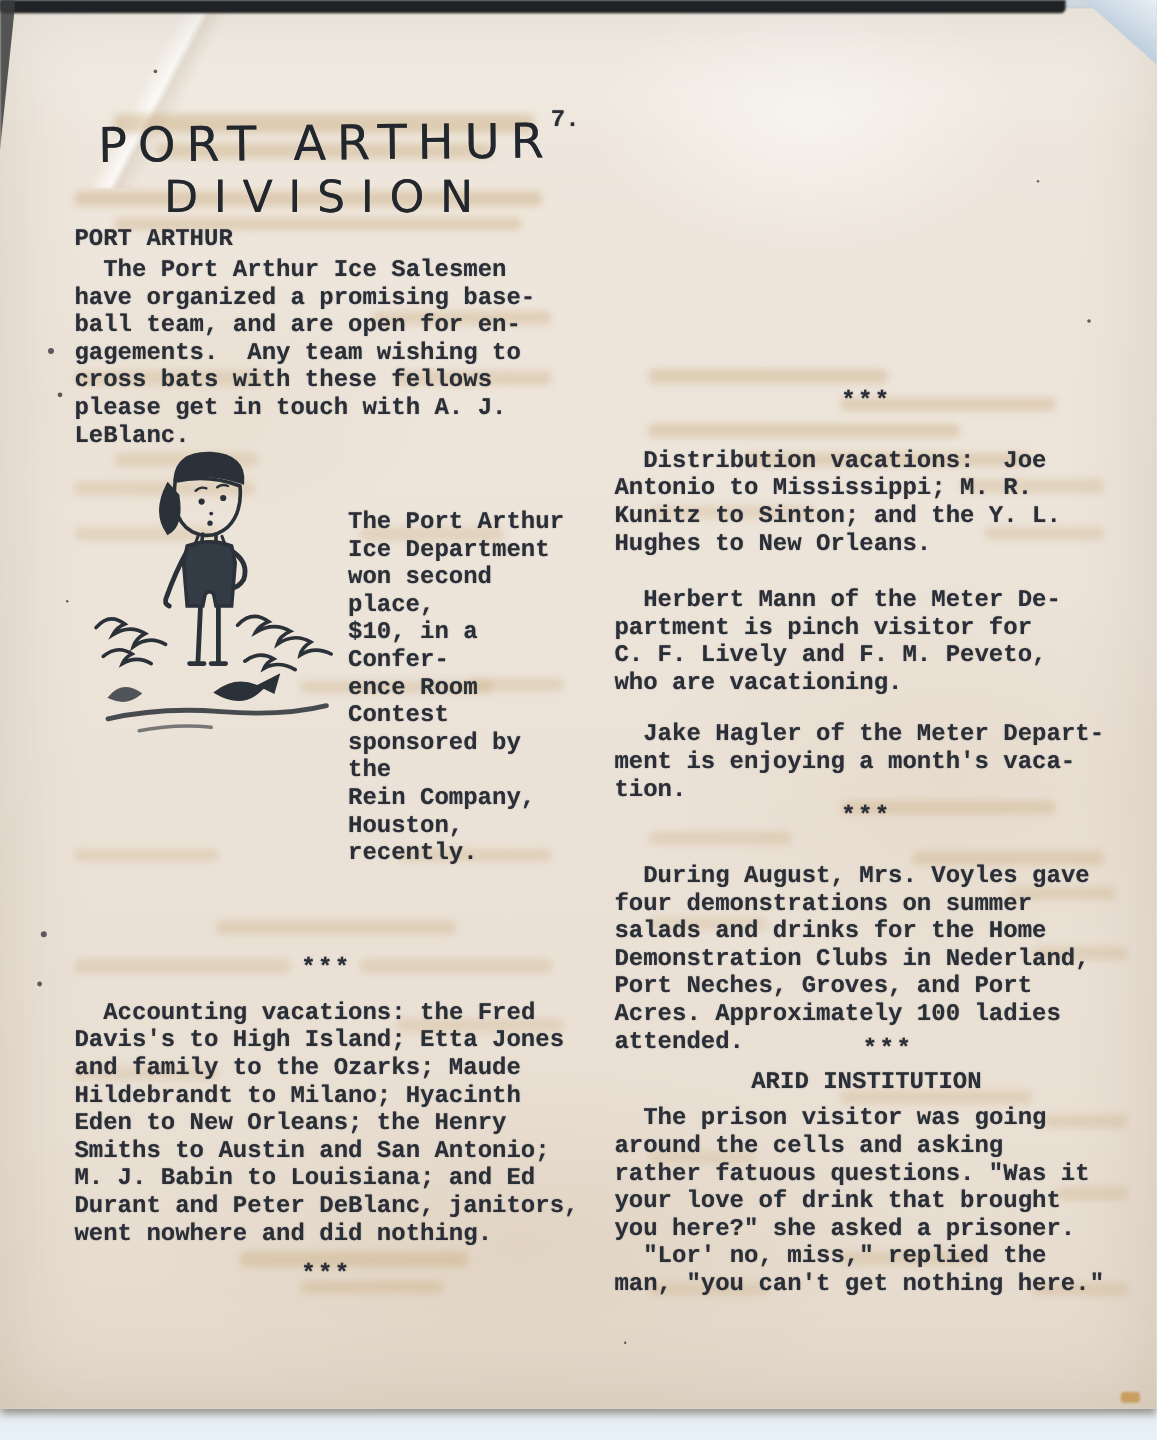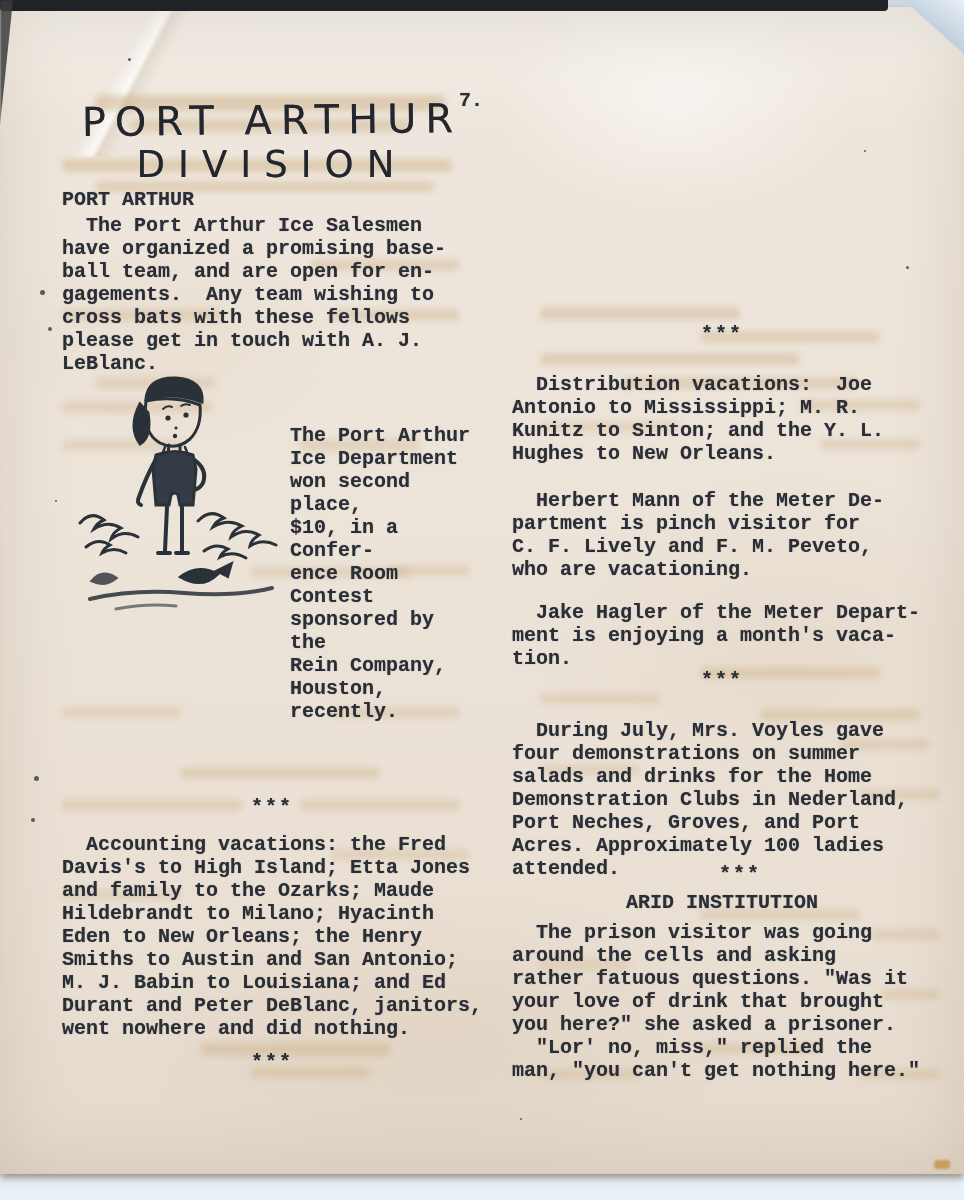--- a/index.html
+++ b/index.html
@@ -180,21 +180,21 @@
 Kunitz to Sinton; and the Y. L.
 Hughes to New Orleans.</div>
   <div class="tw" style="left:512px;top:482px;width:428px;">  Herbert Mann of the Meter De-
 partment is pinch visitor for
 C. F. Lively and F. M. Peveto,
 who are vacationing.</div>
   <div class="tw" style="left:512px;top:594px;width:428px;">  Jake Hagler of the Meter Depart-
 ment is enjoying a month's vaca-
 tion.</div>
   <div class="tw sep" style="left:512px;top:662px;">***</div>
-  <div class="tw" style="left:512px;top:712px;width:428px;">  During July, Mrs. Voyles gave
+  <div class="tw" style="left:512px;top:712px;width:428px;">  During August, Mrs. Voyles gave
 four demonstrations on summer
 salads and drinks for the Home
 Demonstration Clubs in Nederland,
 Port Neches, Groves, and Port
 Acres. Approximately 100 ladies
 attended.</div>
   <div class="tw sep" style="left:530px;top:856px;">***</div>
   <div class="tw" style="left:512px;top:914px;width:428px;">  The prison visitor was going
 around the cells and asking
 rather fatuous questions. "Was it

